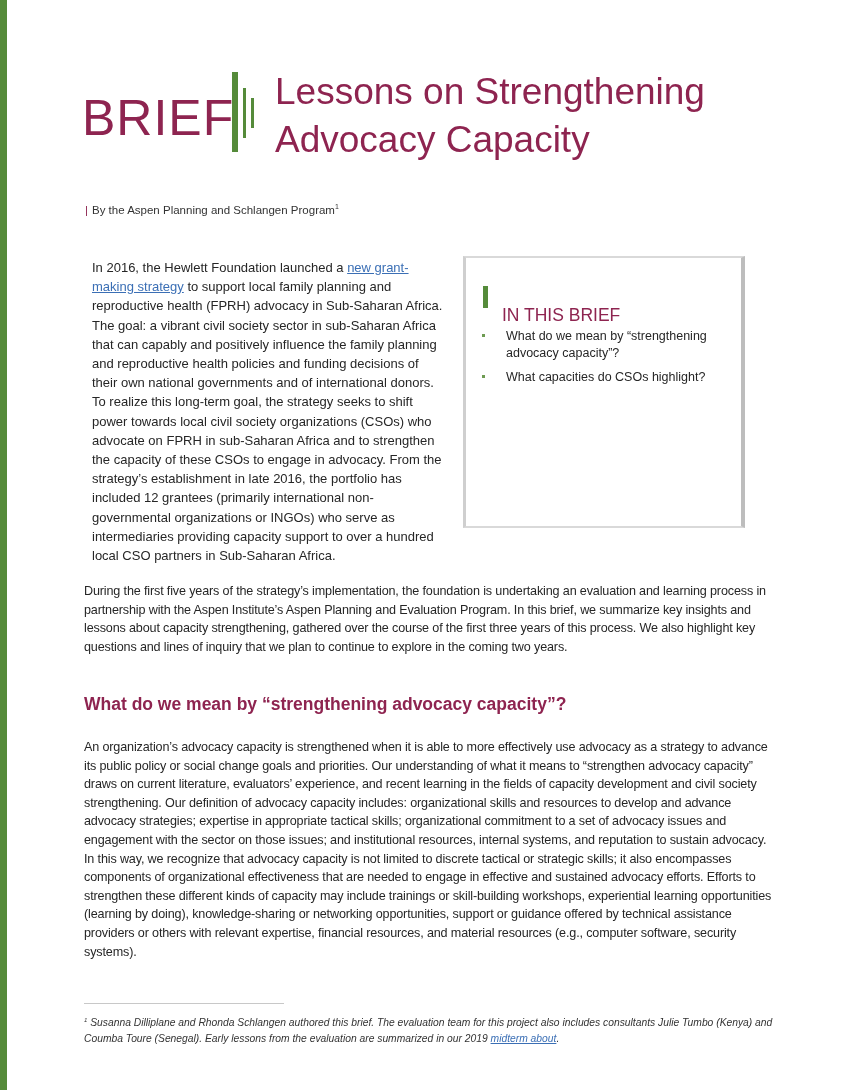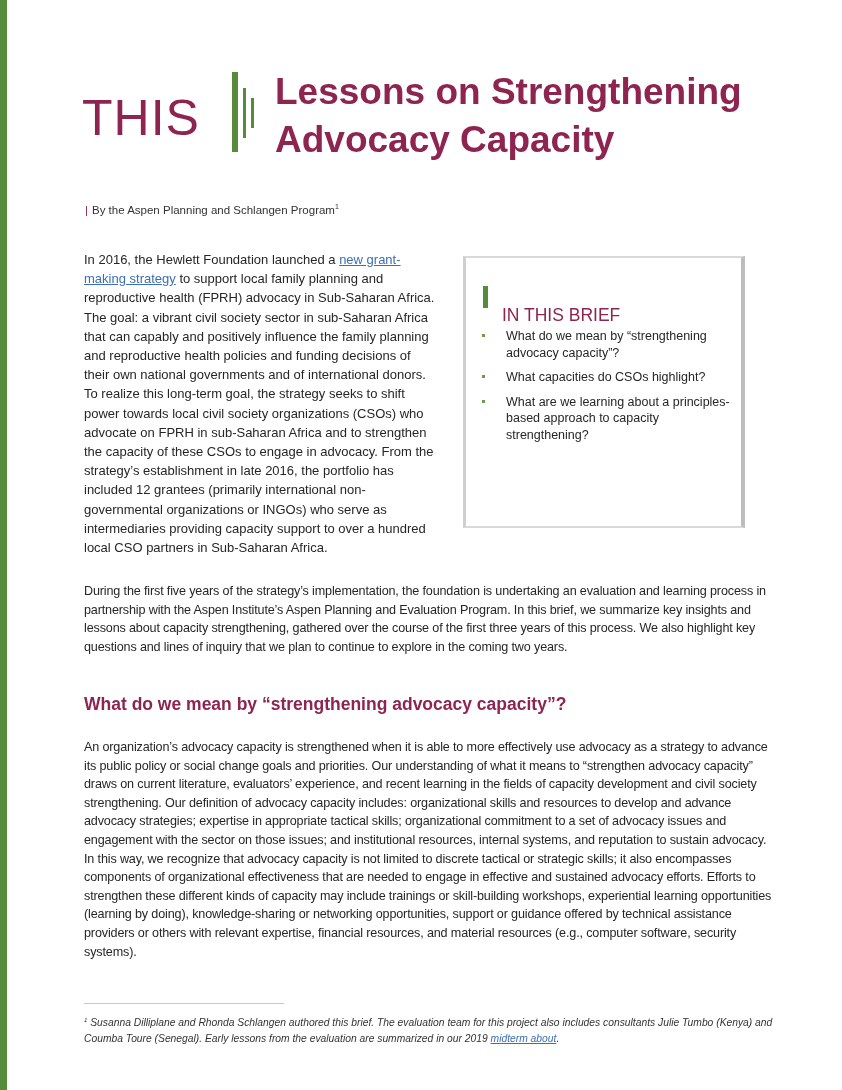--- a/index.html
+++ b/index.html
@@ -78,21 +78,21 @@
       font-size: 7px;
     }
     .intro {
       position: absolute;
       left: 84px;
       top: 250px;
       width: 355px;
       font-size: 13px;
       line-height: 19.2px;
       color: #262626;
-      margin: 0;
+      margin: 8px;
     }
     a.link {
       color: #3b6fb5;
       text-decoration: underline;
     }
     .sidebox {
       position: absolute;
       left: 463px;
       top: 256px;
       width: 282px;
@@ -193,48 +193,47 @@
     .footnote sup {
       font-size: 6px;
     }
   </style>
 </head>
 <body>
 
 <div class="left-rule"></div>
 
 <header class="masthead">
-  <div class="brief-word">THIS</div>
+  <div class="brief-word">BRIEF</div>
   <div class="logo-bars">
     <span class="bar-1"></span>
     <span class="bar-2"></span>
     <span class="bar-3"></span>
   </div>
-  <h1 class="title" style="margin:0;font-weight:bold;">
+  <h1 class="title" style="margin:0;font-weight:normal;">
     <div>Lessons on Strengthening</div>
     <div>Advocacy Capacity</div>
   </h1>
 </header>
 
 <div class="byline">
   <span class="pipe">|</span><span>By the Aspen Planning and Schlangen Program</span><sup>1</sup>
 </div>
 
 <p class="intro"><span>In 2016, the Hewlett Foundation launched a </span><a class="link" href="#">new grant-making strategy</a><span> to support local family planning and reproductive health (FPRH) advocacy in Sub-Saharan Africa. The goal: a vibrant civil society sector in sub-Saharan Africa that can capably and positively influence the family planning and reproductive health policies and funding decisions of their own national governments and of international donors. To realize this long-term goal, the strategy seeks to shift power towards local civil society organizations (CSOs) who advocate on FPRH in sub-Saharan Africa and to strengthen the capacity of these CSOs to engage in advocacy. From the strategy’s establishment in late 2016, the portfolio has included 12 grantees (primarily international non-governmental organizations or INGOs) who serve as intermediaries providing capacity support to over a hundred local CSO partners in Sub-Saharan Africa.</span></p>
 
 <aside class="sidebox">
   <div class="sidebox-head">
     <span class="accent"></span>
     <span class="label">IN THIS BRIEF</span>
   </div>
   <ul>
     <li><span class="bullet"></span><span>What do we mean by “strengthening advocacy capacity”?</span></li>
     <li><span class="bullet"></span></li>
     <li><span class="bullet"></span><span>What capacities do CSOs highlight?</span></li>
-    <li><span class="bullet"></span><span>What are we learning about a principles-based approach to capacity strengthening?</span></li>
   </ul>
 </aside>
 
 <p class="para para-1">During the first five years of the strategy’s implementation, the foundation is undertaking an evaluation and learning process in partnership with the Aspen Institute’s Aspen Planning and Evaluation Program. In this brief, we summarize key insights and lessons about capacity strengthening, gathered over the course of the first three years of this process. We also highlight key questions and lines of inquiry that we plan to continue to explore in the coming two years.</p>
 
 <h2 class="section-heading">What do we mean by “strengthening advocacy capacity”?</h2>
 
 <p class="para para-2">An organization’s advocacy capacity is strengthened when it is able to more effectively use advocacy as a strategy to advance its public policy or social change goals and priorities. Our understanding of what it means to “strengthen advocacy capacity” draws on current literature, evaluators’ experience, and recent learning in the fields of capacity development and civil society strengthening. Our definition of advocacy capacity includes: organizational skills and resources to develop and advance advocacy strategies; expertise in appropriate tactical skills; organizational commitment to a set of advocacy issues and engagement with the sector on those issues; and institutional resources, internal systems, and reputation to sustain advocacy. In this way, we recognize that advocacy capacity is not limited to discrete tactical or strategic skills; it also encompasses components of organizational effectiveness that are needed to engage in effective and sustained advocacy efforts. Efforts to strengthen these different kinds of capacity may include trainings or skill-building workshops, experiential learning opportunities (learning by doing), knowledge-sharing or networking opportunities, support or guidance offered by technical assistance providers or others with relevant expertise, financial resources, and material resources (e.g., computer software, security systems).</p>
 
 <div class="footnote-rule"></div>

